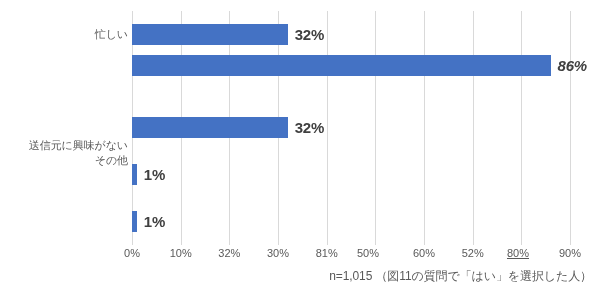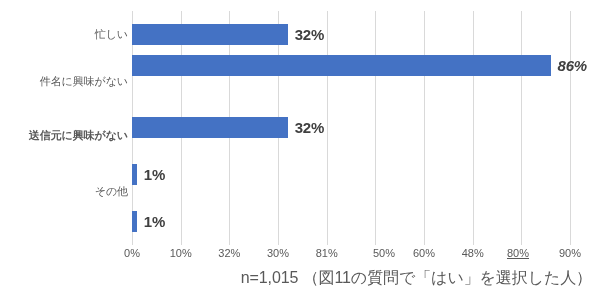--- a/index.html
+++ b/index.html
@@ -109,36 +109,35 @@
     font-size: 11px;
     color: #595959;
     white-space: nowrap;
   }
 
   
   .footnote {
     position: absolute;
     right: 8px;
     top: 268px;
-    font-size: 16px;
+    font-size: 12px;
     color: #595959;
     white-space: nowrap;
     letter-spacing: -0.1px;
   }
 </style>
 </head>
 <body>
 
 <div id="chart-root">
 
   <div class="cat-labels">
     <div class="cat-label" style="top:0px;">忙しい</div>
-    <div class="cat-label" style="top:46.8px;">件名に興味がない</div>
-    <div class="cat-label" style="top:101px;font-weight:bold;">送信元に興味がない</div>
-    <div class="cat-label" style="top:157px;">その他</div>
+    <div class="cat-label" style="top:111px;">送信元に興味がない</div>
+    <div class="cat-label" style="top:126px;">その他</div>
   </div>
 
   <div class="plot">
     <div class="gridlines" id="gridlines">
         <div class="gridline" style="left: 0px;"></div>
         <div class="gridline" style="left: 48.6667px;"></div>
         <div class="gridline" style="left: 97.3333px;"></div>
         <div class="gridline" style="left: 146px;"></div>
         <div class="gridline" style="left: 194.667px;"></div>
         <div class="gridline" style="left: 243.333px;"></div>
@@ -171,22 +170,22 @@
       </div>
     </div>
   </div>
 
   <div class="xaxis" id="xaxis">
       <div class="xtick" style="left: 0px;">0%</div>
       <div class="xtick" style="left: 48.6667px;">10%</div>
       <div class="xtick" style="left: 97.3333px;">32%</div>
       <div class="xtick" style="left: 146px;">30%</div>
       <div class="xtick" style="left: 194.667px;">81%</div>
-      <div class="xtick" style="left: 252px;">50%</div>
+      <div class="xtick" style="left: 236px;">50%</div>
       <div class="xtick" style="left: 292px;">60%</div>
-      <div class="xtick" style="left: 340.667px;">48%</div>
+      <div class="xtick" style="left: 340.667px;">52%</div>
       <div class="xtick" style="left: 386px; text-decoration: underline;">80%</div>
       <div class="xtick" style="left: 438px;">90%</div>
     </div>
 
   <div class="footnote">n=1,015 （図11の質問で「はい」を選択した人）</div>
 
 </div>
 
 </body></html>

